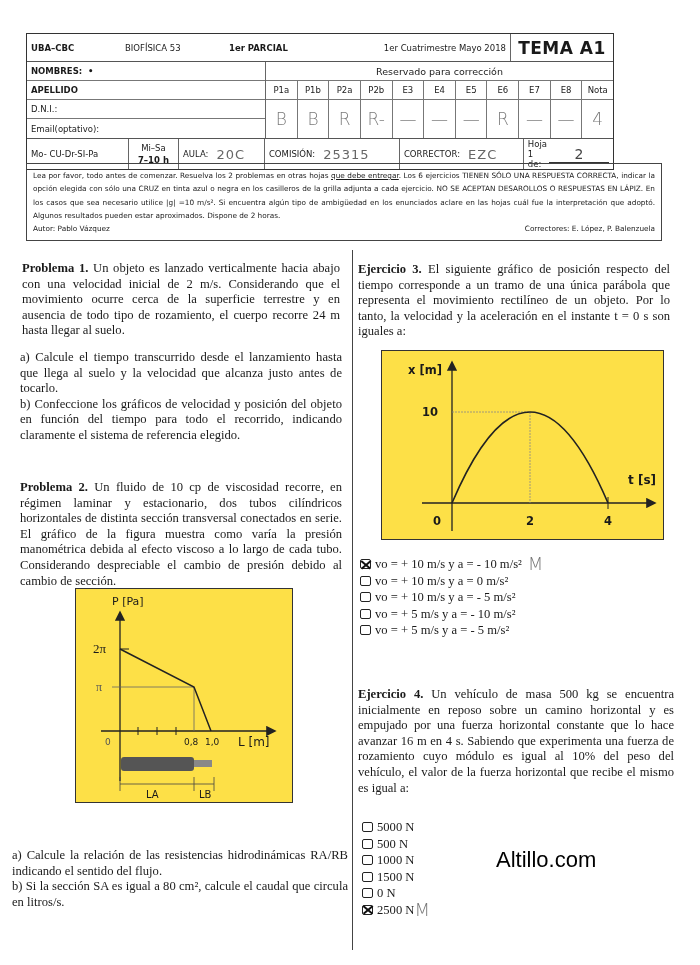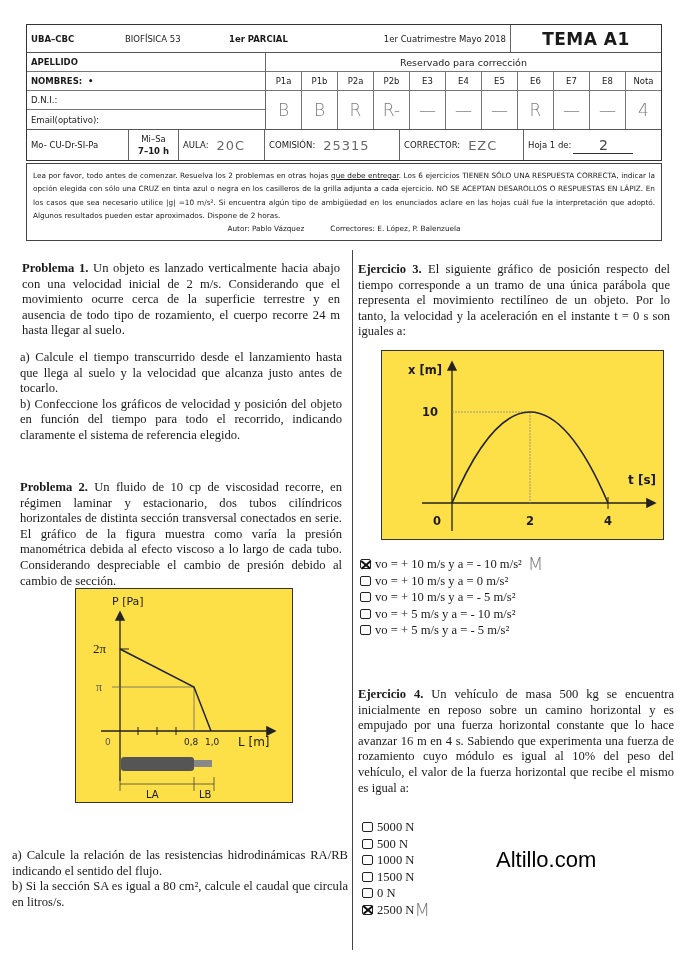--- a/index.html
+++ b/index.html
@@ -1,20 +1,20 @@
 <!DOCTYPE html>
 <html><head>
 <meta charset="utf-8">
 <style>
   * { box-sizing: border-box; margin: 0; padding: 0; }
   html, body { width: 700px; height: 965px; background: #ffffff; overflow: hidden; }
   body { position: relative; font-family: "Liberation Serif", serif; color: #1a1a1a; }
 
   
-  .hdr { position: absolute; left: 26px; top: 24px; width: 636px; border: 1px solid #333; font-family: "DejaVu Sans", sans-serif; font-size: 8.5px; }
+  .hdr { position: absolute; left: 26px; top: 33px; width: 588px; border: 1px solid #333; font-family: "DejaVu Sans", sans-serif; font-size: 8.5px; }
   .row { display: flex; border-bottom: 1px solid #555; }
   .row:last-child { border-bottom: none; }
   .cell { border-right: 1px solid #666; padding: 2px 4px; display: flex; align-items: center; }
   .cell:last-child { border-right: none; }
   .r1 { height: 28px; }
   .r1 .c-uba { width: 94px; font-weight: bold; border-right: none; }
   .r1 .c-bio { width: 104px; border-right: none; }
   .r1 .c-par { width: 112px; font-weight: bold; border-right: none; }
   .r1 .c-cua { width: 174px; justify-content: flex-end; }
   .r1 .c-tema { flex: 1; justify-content: center; font-size: 17px; font-weight: bold; letter-spacing: 0.5px; }
@@ -37,21 +37,21 @@
   .r5 .c-mi .b { font-weight: bold; }
   .r5 .c-aula { width: 86px; }
   .r5 .c-com { width: 135px; }
   .r5 .c-cor { width: 124px; }
   .r5 .c-hoja { flex: 1; }
   .hv { margin-left: 8px; font-size: 13px; color: #666; letter-spacing: 1px; }
   .u { border-bottom: 1px solid #333; display: inline-block; min-width: 60px; margin-left: 2px; text-align: center; font-size: 14px; color: #444; }
 
   .instr { position: absolute; left: 26px; top: 163px; width: 636px; border: 1px solid #444; padding: 5px 6px; font-family: "DejaVu Sans", sans-serif; font-size: 7.3px; line-height: 13.3px; text-align: justify; }
   .instr .ul { text-decoration: underline; }
-  .instr .foot { display: flex; justify-content: center; gap: 26px; }
+  .instr .foot { display: flex; justify-content: space-between; gap: 26px; }
 
   
   .col-div { position: absolute; left: 352px; top: 250px; width: 1px; height: 700px; background: #444; }
   .txt { position: absolute; font-size: 12.6px; line-height: 15.6px; text-align: justify; }
   .txt b { font-weight: bold; }
   .p1 { left: 22px; top: 261px; width: 318px; }
   .p1a { left: 20px; top: 350px; width: 322px; }
   .p2 { left: 20px; top: 480px; width: 322px; }
   .p2q { left: 12px; top: 848px; width: 336px; }
   .e3 { left: 358px; top: 262px; width: 312px; }
@@ -80,24 +80,24 @@
 <div class="hdr">
   <div class="row r1">
     <div class="cell c-uba">UBA–CBC</div>
     <div class="cell c-bio">BIOFÍSICA 53</div>
     <div class="cell c-par">1er PARCIAL</div>
     <div class="cell c-cua">1er Cuatrimestre   Mayo 2018</div>
     <div class="cell c-tema">TEMA A1</div>
   </div>
   <div class="lblock row">
     <div class="lcol">
+      <div class="lrow b"><span>NOMBRES:</span>&nbsp;&nbsp;<span>•</span></div>
       <div class="lrow b">
           <span>APELLIDO</span>
         </div>
-      <div class="lrow b"><span>NOMBRES:</span>&nbsp;&nbsp;<span>•</span></div>
       <div class="lrow">
           <span>D.N.I.:</span>
         </div>
       <div class="lrow">
           <span>Email(optativo):</span>
         </div>
     </div>
     <div class="rcol">
       <div class="reserv">Reservado para corrección</div>
       <div class="grid-h">

